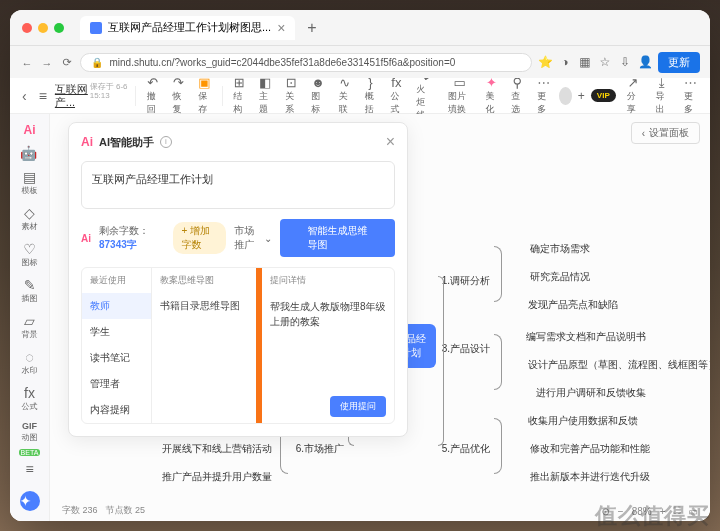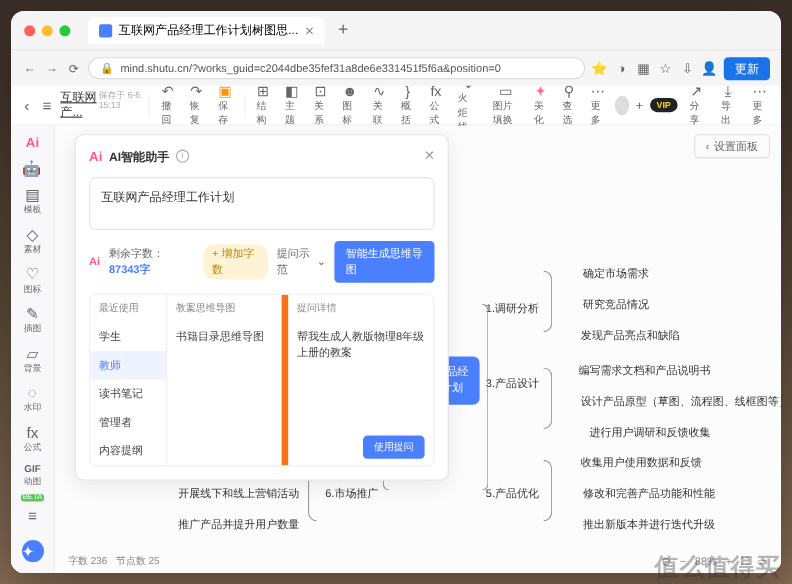--- a/index.html
+++ b/index.html
@@ -44,21 +44,21 @@
 .ai-logo { color: #ff5588; font-weight: bold; font-size: 12px; }
 .ai-title { font-weight: 600; color: #333; }
 .ai-info { width: 12px; height: 12px; border: 1px solid #aaa; border-radius: 50%; font-size: 8px; text-align: center; line-height: 10px; color: #aaa; }
 .ai-close { margin-left: auto; font-size: 16px; color: #999; cursor: pointer; }
 .ai-input { margin: 0 12px 10px; border: 1px solid #e5e5e5; border-radius: 6px; padding: 10px; min-height: 48px; color: #333; }
 .ai-ctrl { display: flex; align-items: center; padding: 0 12px 10px; gap: 8px; font-size: 10px; }
 .wc-label { color: #666; }
 .wc-num { color: #4a7fff; font-weight: 600; }
 .wc-add { background: #fff3d6; color: #b8860b; border-radius: 10px; padding: 2px 8px; cursor: pointer; }
 .ai-mode { margin-left: auto; color: #666; display: flex; align-items: center; gap: 2px; cursor: pointer; }
-.ai-gen { background: #4a7fff; color: #fff; border-radius: 4px; padding: 5px 10px; cursor: pointer; font-size: 10px; }
+.ai-gen { background: #4a7fff; color: #fff; border-radius: 4px; padding: 5px 27px; cursor: pointer; font-size: 10px; }
 .ai-sug { margin: 0 12px 12px; border: 1px solid #eee; border-radius: 6px; display: flex; font-size: 10px; overflow: hidden; }
 .sug-col1 { width: 70px; border-right: 1px solid #eee; }
 .sug-col2 { width: 110px; border-right: 6px solid #f97316; }
 .sug-col3 { flex: 1; display: flex; flex-direction: column; }
 .sug-hdr { padding: 6px 8px; color: #888; font-size: 9px; }
 .sug-item { padding: 6px 8px; color: #444; cursor: pointer; }
 .sug-item.sel { background: #eef3ff; color: #4a7fff; }
 .sug-detail { padding: 6px 8px; color: #444; line-height: 1.5; flex: 1; }
 .sug-btn { align-self: flex-end; margin: 6px 8px; background: #4a7fff; color: #fff; border-radius: 4px; padding: 4px 10px; font-size: 9px; cursor: pointer; }
 .mindmap { position: absolute; left: 20px; top: 10px; right: 10px; bottom: 30px; font-size: 10px; color: #333; }
@@ -289,30 +289,30 @@
             <span class="ai-title">AI智能助手</span>
             <span class="ai-info">i</span>
             <span class="ai-close">×</span>
           </div>
           <div class="ai-input">互联网产品经理工作计划</div>
           <div class="ai-ctrl">
             <span class="ai-logo" style="font-size:10px">Ai</span>
             <span><span class="wc-label">剩余字数：</span><span class="wc-num">87343字</span></span>
             <span class="wc-add">+ 增加字数</span>
             <span class="ai-mode">
-                <span>提问示范</span>
+                <span>市场推广</span>
                 <span>⌄</span>
               </span>
             <span class="ai-gen">智能生成思维导图</span>
           </div>
           <div class="ai-sug">
             <div class="sug-col1">
               <div class="sug-hdr">最近使用</div>
+              <div class="sug-item sel">教师</div>
               <div class="sug-item">学生</div>
-              <div class="sug-item sel">教师</div>
               <div class="sug-item">读书笔记</div>
               <div class="sug-item">管理者</div>
               <div class="sug-item">内容提纲</div>
             </div>
             <div class="sug-col2">
               <div class="sug-hdr">教案思维导图</div>
               <div class="sug-item">书籍目录思维导图</div>
             </div>
             <div class="sug-col3">
               <div class="sug-hdr">提问详情</div>

